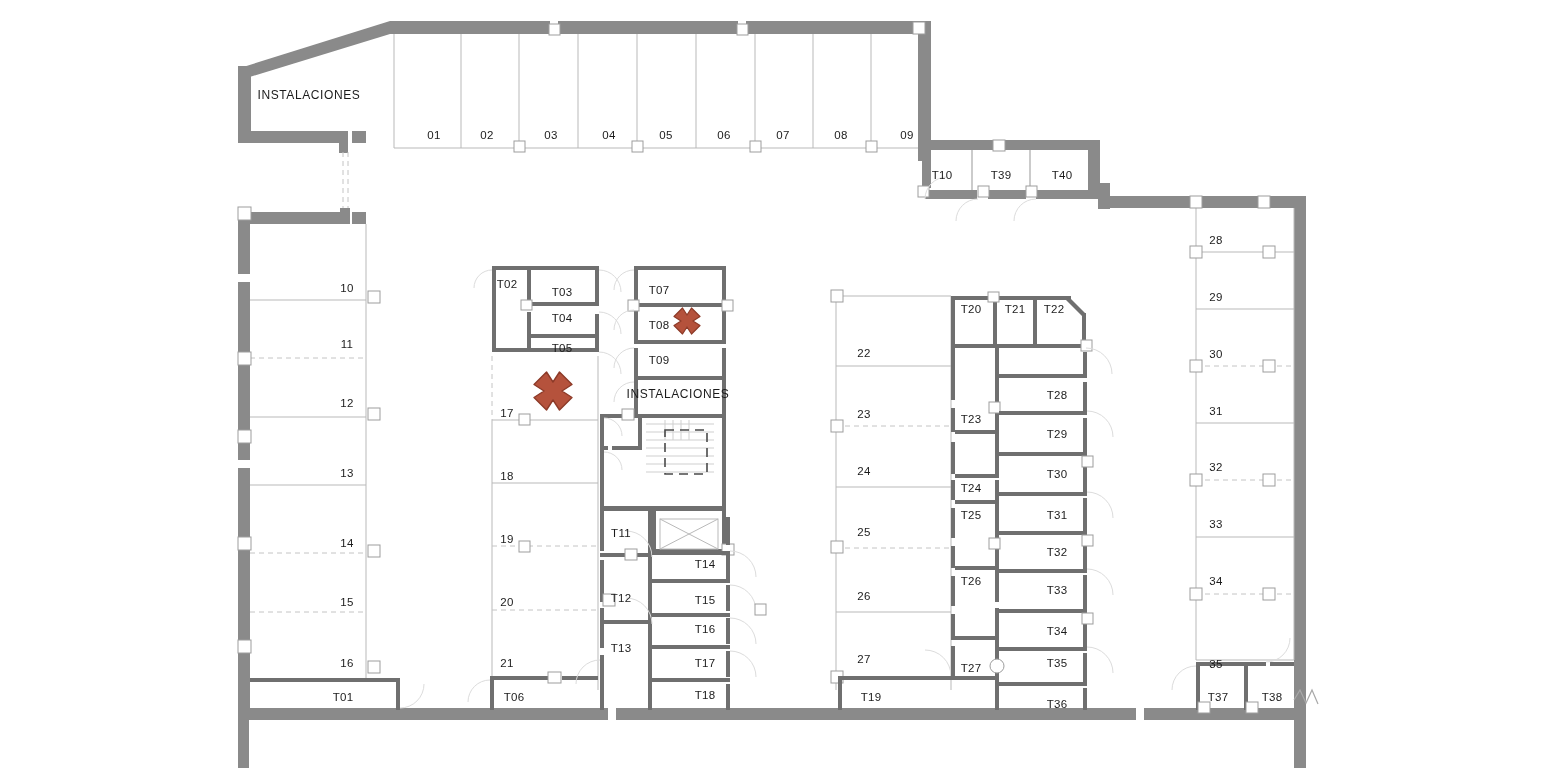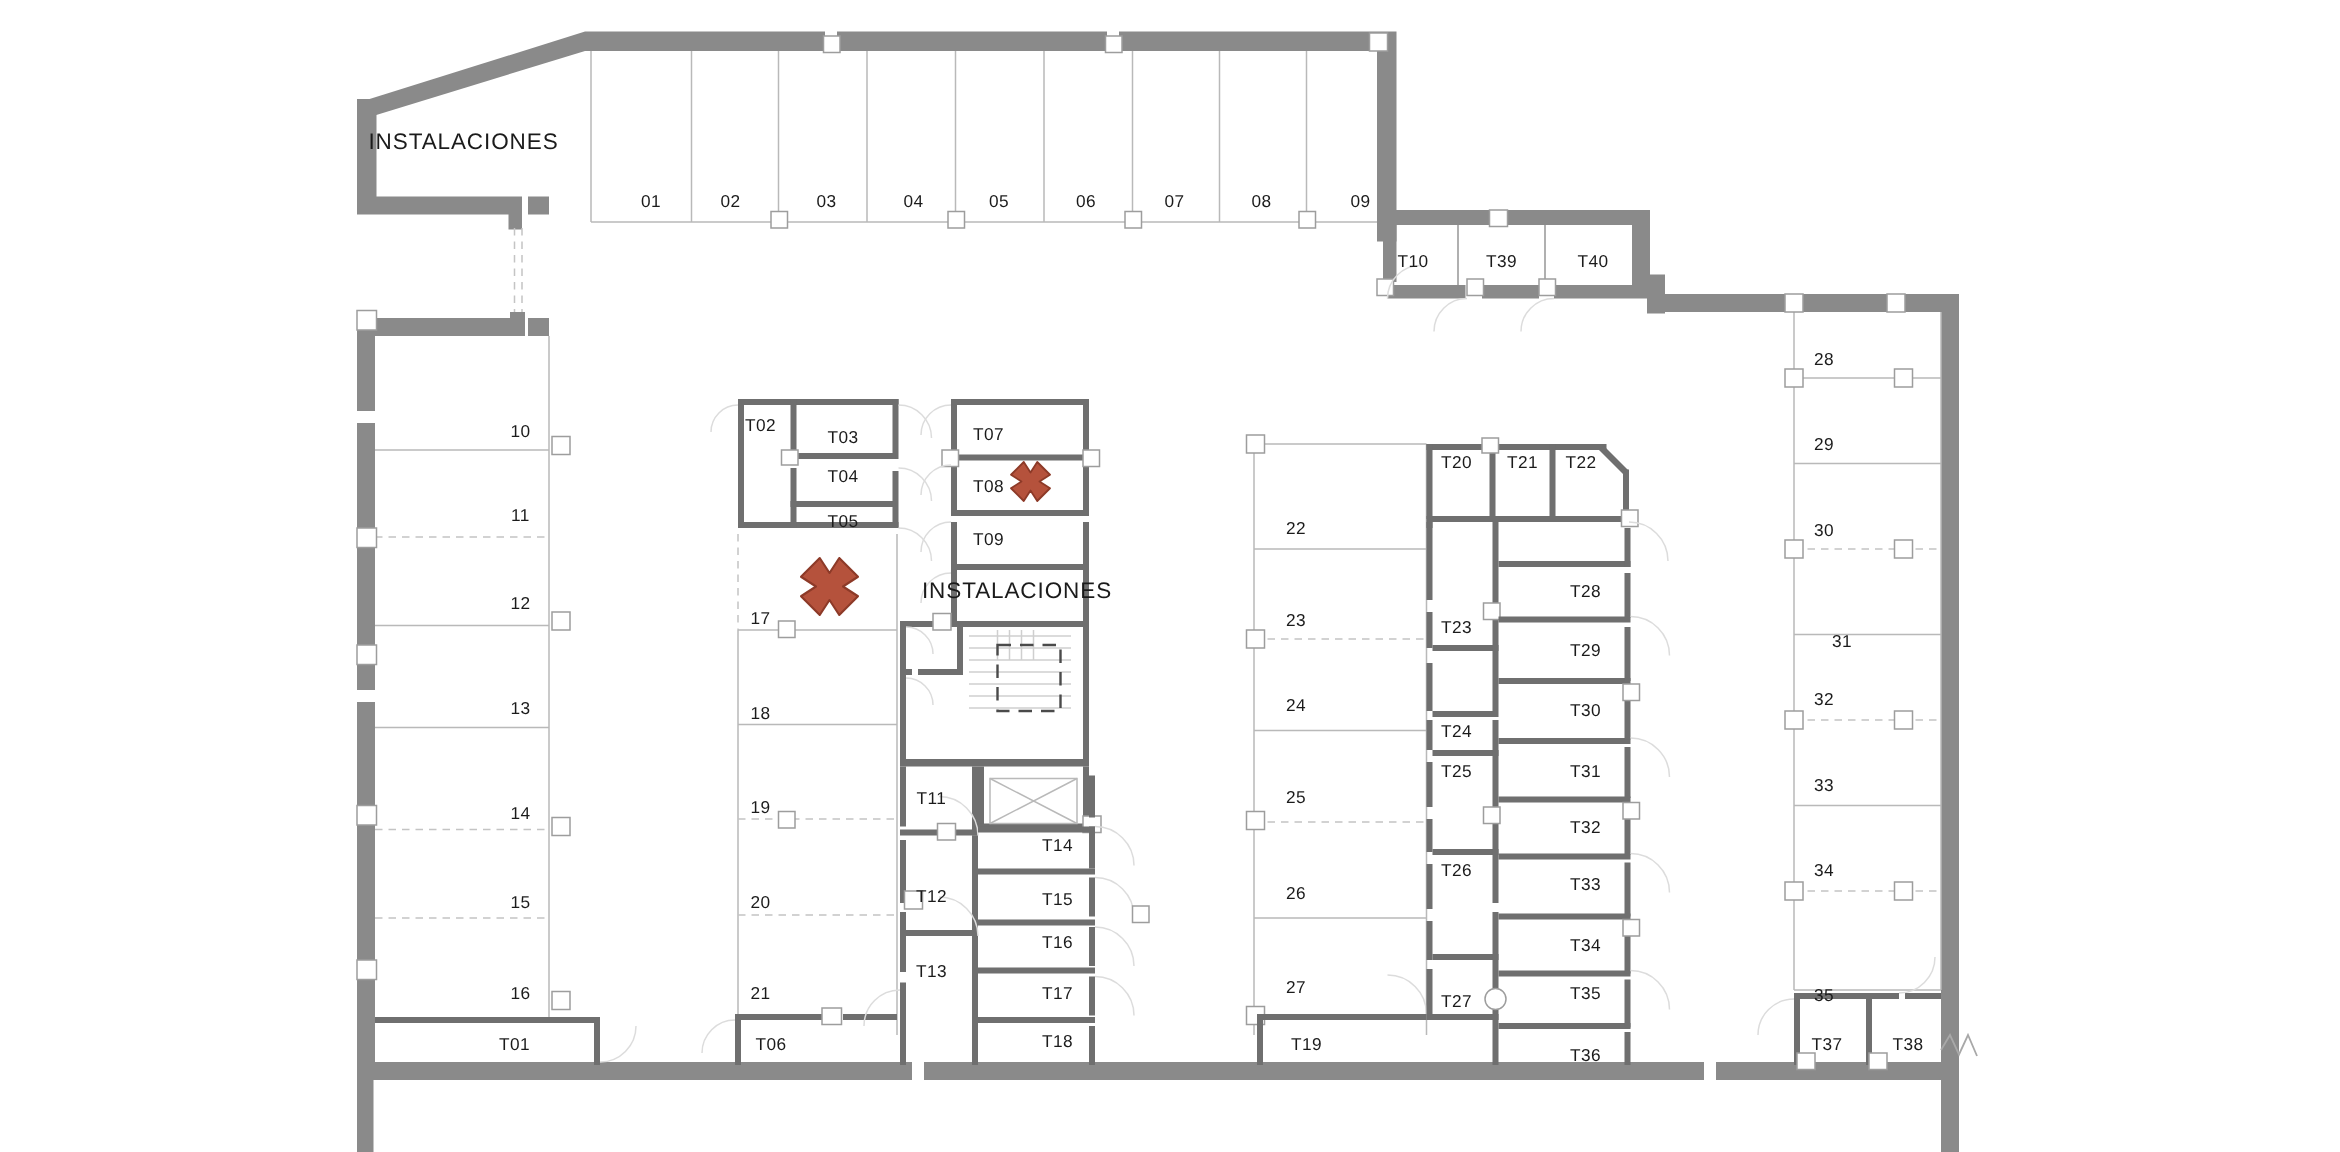--- a/index.html
+++ b/index.html
@@ -25,21 +25,21 @@
     position: absolute;
     font-family: "Liberation Sans", sans-serif;
     font-size: 11.5px;
     color: #1b1b1b;
     letter-spacing: 0.3px;
     white-space: nowrap;
     transform: translate(-50%, -50%);
     pointer-events: none;
   }
   .lbl-inst {
-    font-size: 15px;
+    font-size: 12px;
     letter-spacing: 0.6px;
   }
 </style>
 </head>
 <body>
 
 <div id="plan-root">
 
   <svg id="plan-svg" viewBox="0 0 1560 768" xmlns="http://www.w3.org/2000/svg">
 
@@ -467,21 +467,21 @@
       <div class="lbl" style="left: 507px; top: 663px;">21</div>
       <div class="lbl" style="left: 864px; top: 353px;">22</div>
       <div class="lbl" style="left: 864px; top: 414px;">23</div>
       <div class="lbl" style="left: 864px; top: 471px;">24</div>
       <div class="lbl" style="left: 864px; top: 532px;">25</div>
       <div class="lbl" style="left: 864px; top: 596px;">26</div>
       <div class="lbl" style="left: 864px; top: 659px;">27</div>
       <div class="lbl" style="left: 1216px; top: 240px;">28</div>
       <div class="lbl" style="left: 1216px; top: 297px;">29</div>
       <div class="lbl" style="left: 1216px; top: 354px;">30</div>
-      <div class="lbl" style="left: 1216px; top: 428px; margin-left: 12px;">31</div>
+      <div class="lbl" style="left: 1216px; top: 411px;">31</div>
       <div class="lbl" style="left: 1216px; top: 467px;">32</div>
       <div class="lbl" style="left: 1216px; top: 524px;">33</div>
       <div class="lbl" style="left: 1216px; top: 581px;">34</div>
       <div class="lbl" style="left: 1216px; top: 664px;">35</div>
       <div class="lbl" style="left: 343px; top: 697px;">T01</div>
       <div class="lbl" style="left: 507px; top: 284px;">T02</div>
       <div class="lbl" style="left: 562px; top: 292px;">T03</div>
       <div class="lbl" style="left: 562px; top: 318px;">T04</div>
       <div class="lbl" style="left: 562px; top: 348px;">T05</div>
       <div class="lbl" style="left: 514px; top: 697px;">T06</div>

